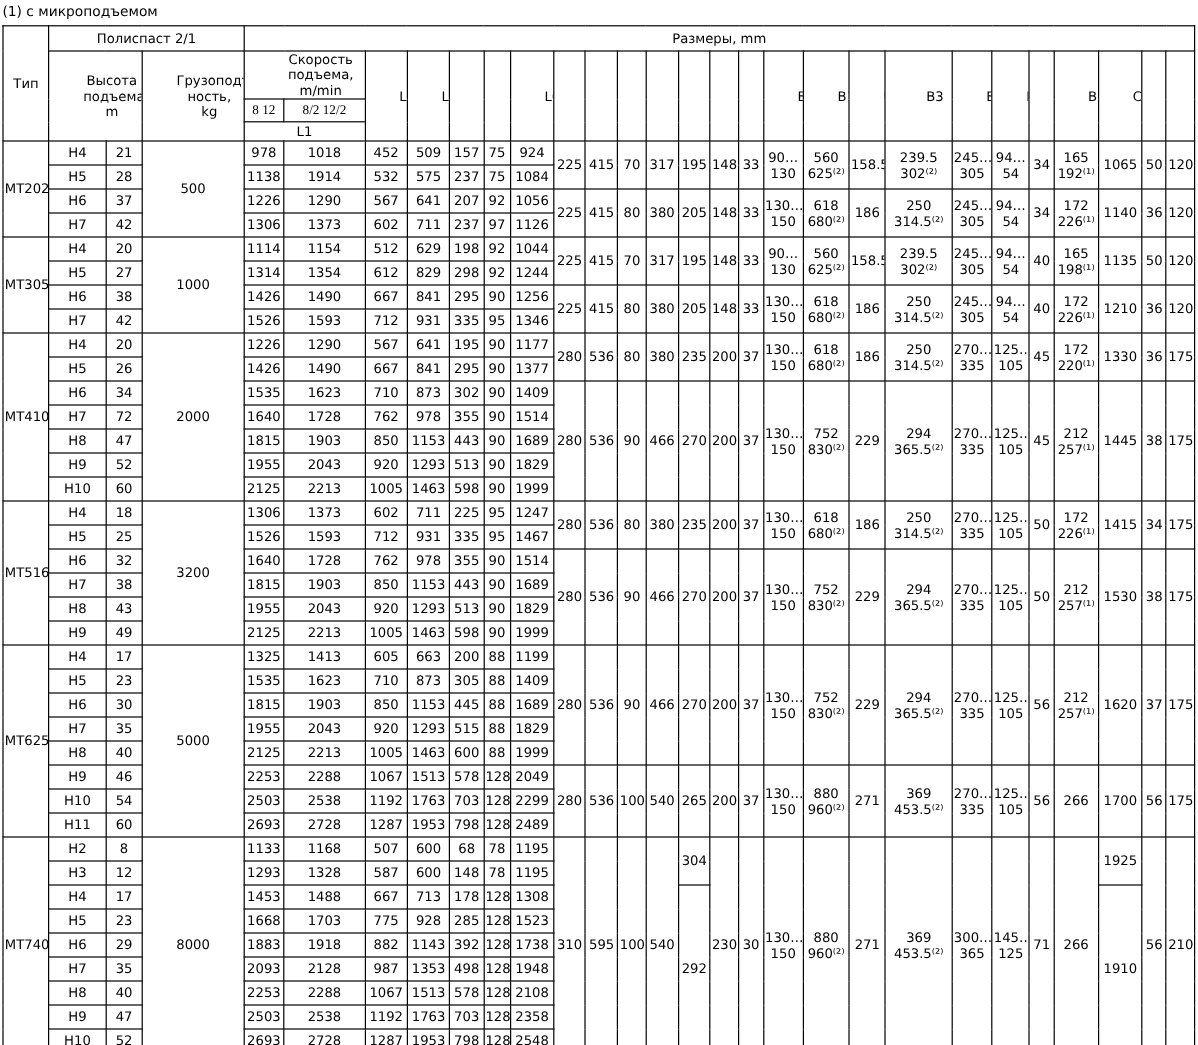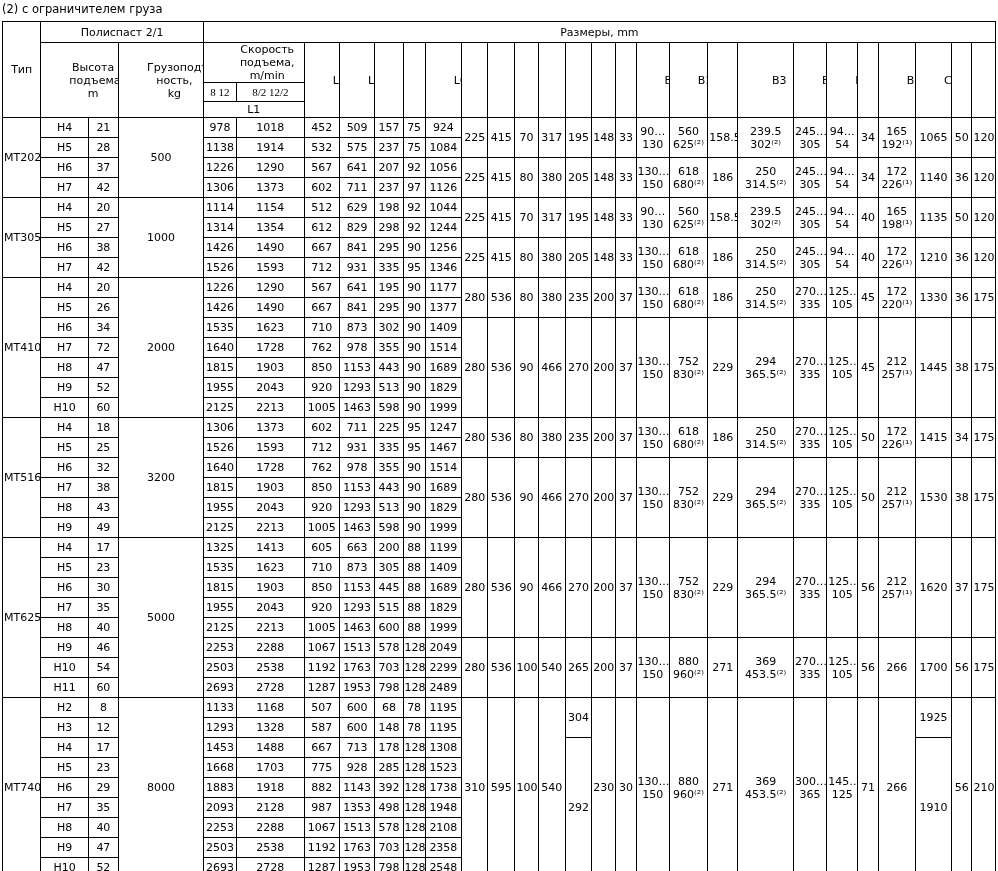--- a/index.html
+++ b/index.html
@@ -17,21 +17,21 @@
   thead tr:nth-child(2) th { height:30px;padding-left:28px; }
   thead tr:nth-child(3) th { height:18px;font-family:Liberation Serif, serif; }
   thead tr:nth-child(4) th { height:15px; }
   tbody td { height:19px; }
 </style>
 </head>
 <body>
 
 <div class="page">
   <div class="notes">
-    <div class="note-line">(2) с ограничителем груза</div>
+    <div class="note-line">(1) с микроподъемом</div>
   </div>
 
   <table class="spec">
     <colgroup>
       <col style="width:38px">
         <col style="width:47px">
         <col style="width:30px">
         <col style="width:84px">
       <col style="width:33px">
         <col style="width:67px">

